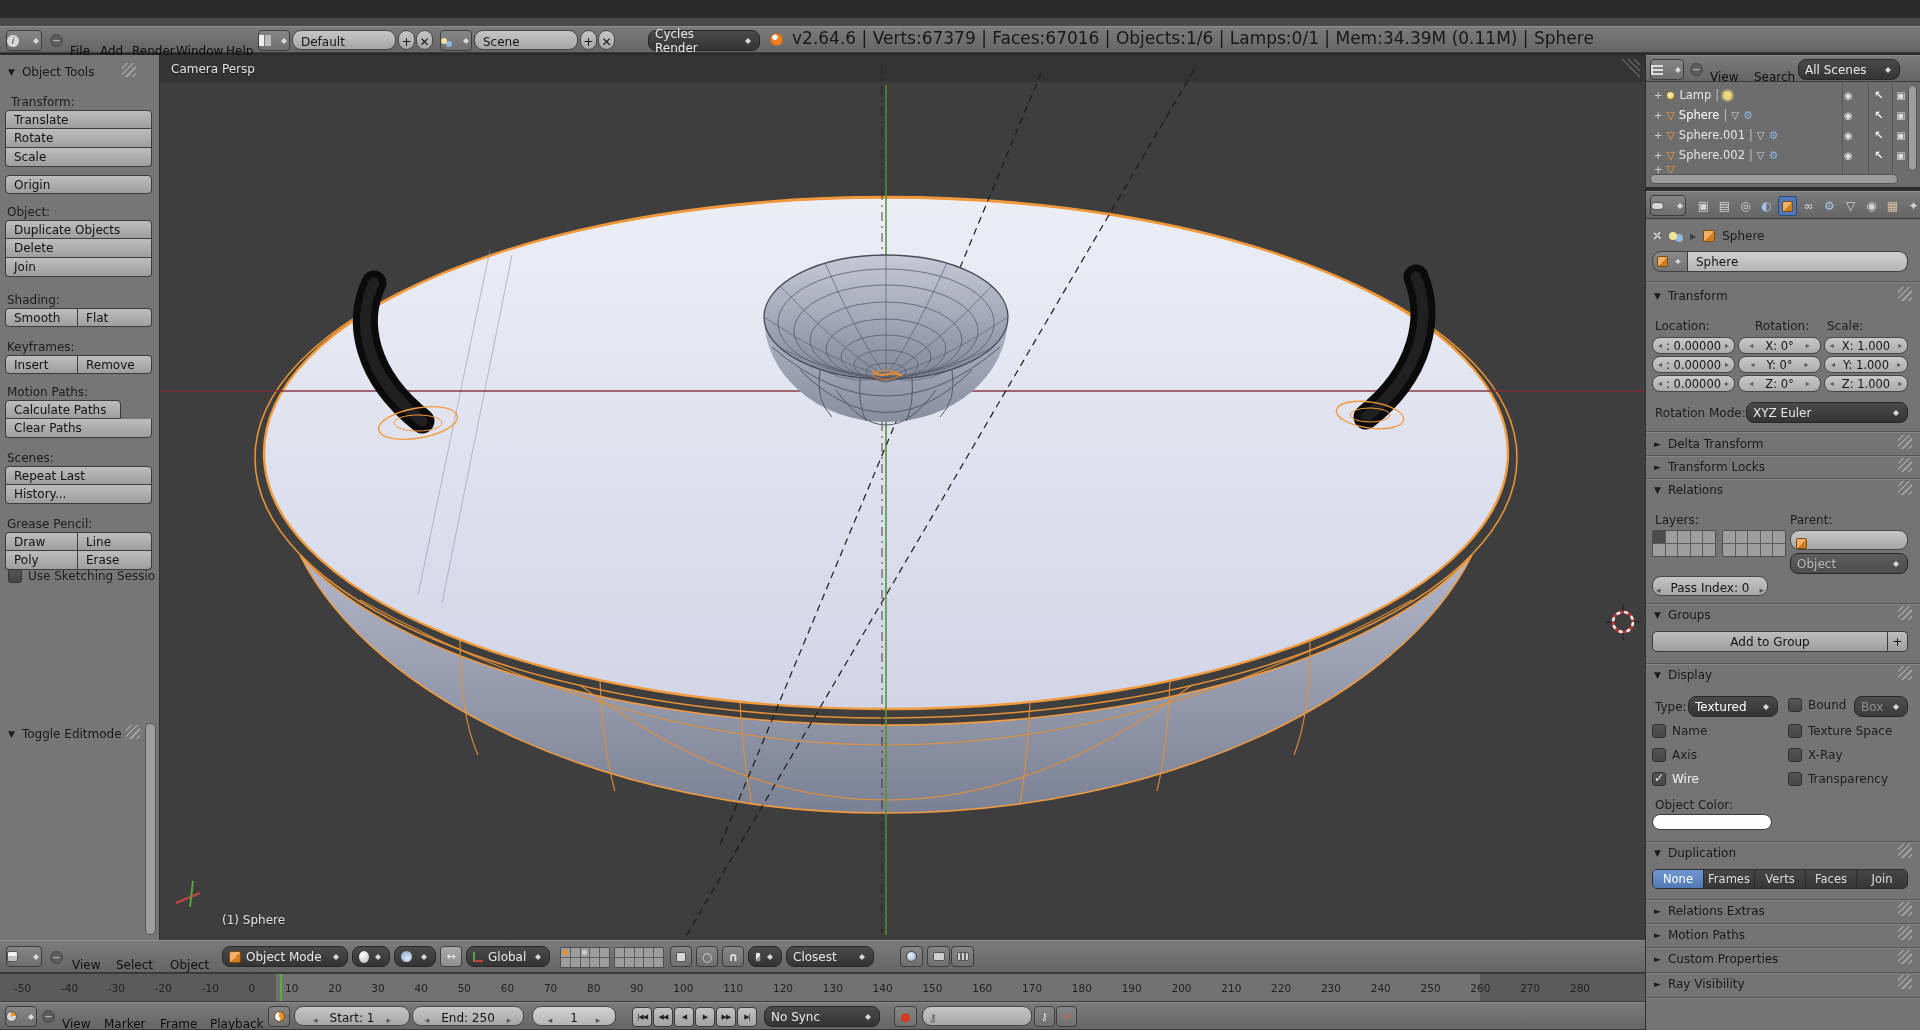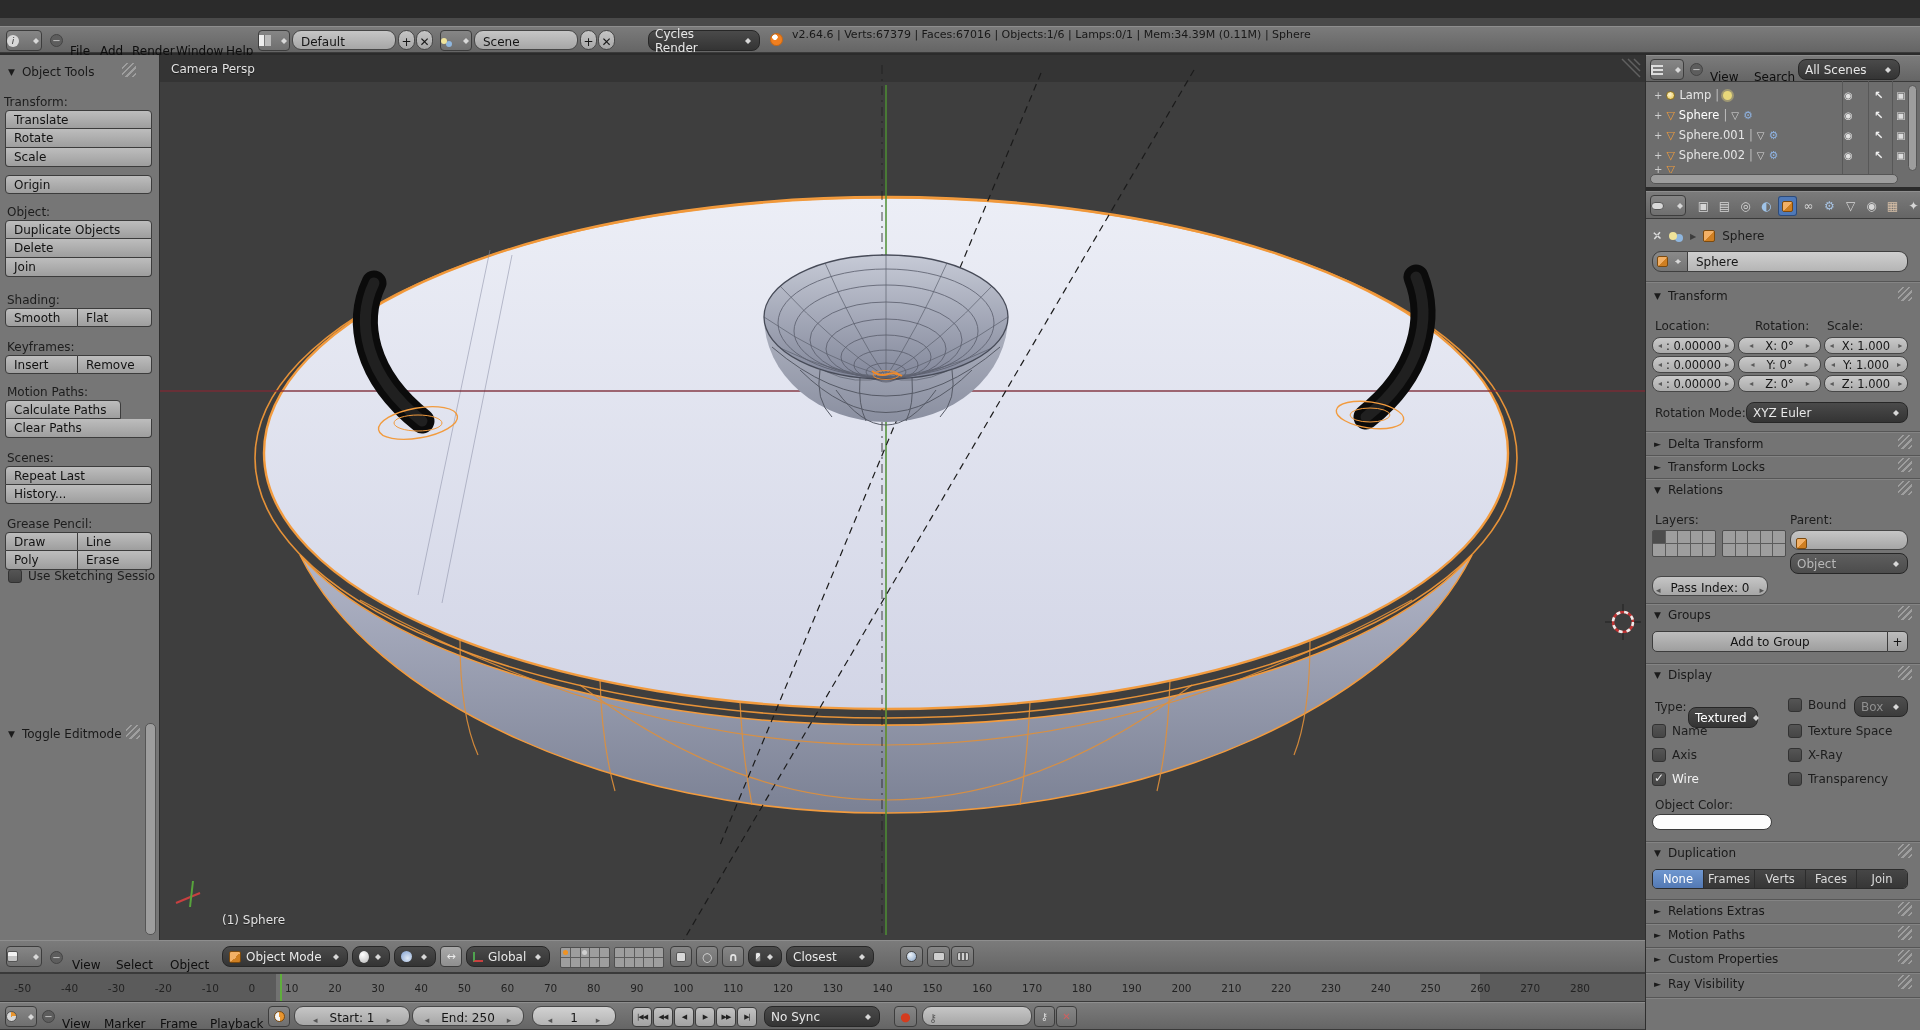--- a/index.html
+++ b/index.html
@@ -52,21 +52,21 @@
 
   
   #titlebar { left:0; top:0; width:1920px; height:18px; background:linear-gradient(#e2dedb,#cfcbc8);
         display:flex; align-items:center; color:#1f1f1f; font-size:11.5px; }
   #titlebar .t { position:absolute; left:0; right:0; text-align:center; }
   .blogo { width:13px; height:13px; border-radius:50%;
         background:radial-gradient(circle at 38% 32%, #ffffff 0 2.5px, #f07f1f 3px 100%);
         box-shadow:inset 0 0 0 1px rgba(120,60,0,.35); }
   #wingap { left:0; top:18px; width:1920px; height:8px; background:#4a4a4a; }
   #topbar { left:0; top:26px; width:1920px; height:27px; }
-  #stats { position:absolute; left:792px; top:1px; color:#181818; font-size:11px; white-space:nowrap; }
+  #stats { position:absolute; left:792px; top:1px; color:#181818; font-size:17px; white-space:nowrap; }
 
   
   #toolshelf { left:0; top:55px; width:160px; height:885px; background:#767676; border-right:1px solid #2e2e2e; }
   #viewport  { left:160px; top:55px; width:1485px; height:885px; background:#3e3e3e; overflow:hidden; }
   #vheader   { left:0; top:940px; width:1645px; height:33px; }
   #ruler     { left:0; top:973px; width:1645px; height:29px; background:#727272; border-top:1px solid #3a3a3a; border-bottom:1px solid #3a3a3a; }
   #tlheader  { left:0; top:1002px; width:1645px; height:28px; }
   #outliner  { left:1646px; top:55px; width:274px; height:132px; background:#6d6d6d; overflow:hidden; }
   #props     { left:1646px; top:190px; width:274px; height:840px; background:#747474; border-top:1px solid #2e2e2e; overflow:hidden; }
   .vline-border { position:absolute; left:1645px; top:55px; width:1px; height:975px; background:#2e2e2e; }
@@ -151,21 +151,21 @@
     <span id="stats">v2.64.6 | Verts:67379 | Faces:67016 | Objects:1/6 | Lamps:0/1 | Mem:34.39M (0.11M) | Sphere</span>
   </div>
 
   <div id="toolshelf" class="abs">
     <div class="phead" style="left:8px;top:10px">
       <span class="tri">▼</span>
       <span>Object Tools</span>
     </div>
     <div class="grip" style="left:122px;top:8px"></div>
 
-    <span class="lab" style="left:4px;top:40px">Transform:</span>
+    <span class="lab" style="left:11px;top:40px">Transform:</span>
     <div class="btn top" style="left:5px;top:55px;width:147px">
         <span>Translate</span>
       </div>
     <div class="btn mid" style="left:5px;top:74px;width:147px">
         <span>Rotate</span>
       </div>
     <div class="btn bot" style="left:5px;top:93px;width:147px">
         <span>Scale</span>
       </div>
     <div class="btn" style="left:5px;top:120px;width:147px">
@@ -813,21 +813,21 @@
       <span>+</span>
     </div>
     <div class="sep" style="top:472px"></div>
 
     <div class="phead" style="left:8px;top:477px">
       <span class="tri">▼</span>
       <span>Display</span>
     </div>
     <div class="grip" style="left:252px;top:475px"></div>
     <span class="lab" style="left:9px;top:509px">Type:</span>
-    <div class="dd" style="left:42px;top:516px;width:70px">
+    <div class="dd" style="left:42px;top:505px;width:90px">
       <span style="color:#fff">Textured</span>
       <span class="arr"></span>
     </div>
     <div class="cb" style="left:142px;top:507px"></div>
     <span class="cblab" style="left:162px;top:507px">Bound</span>
     <div class="dd" style="left:208px;top:505px;width:54px;background:linear-gradient(#4e4e4e,#3c3c3c);color:#8f8f8f">
       <span>Box</span>
       <span class="arr"></span>
     </div>
     <div class="cb" style="left:6px;top:533px"></div>

